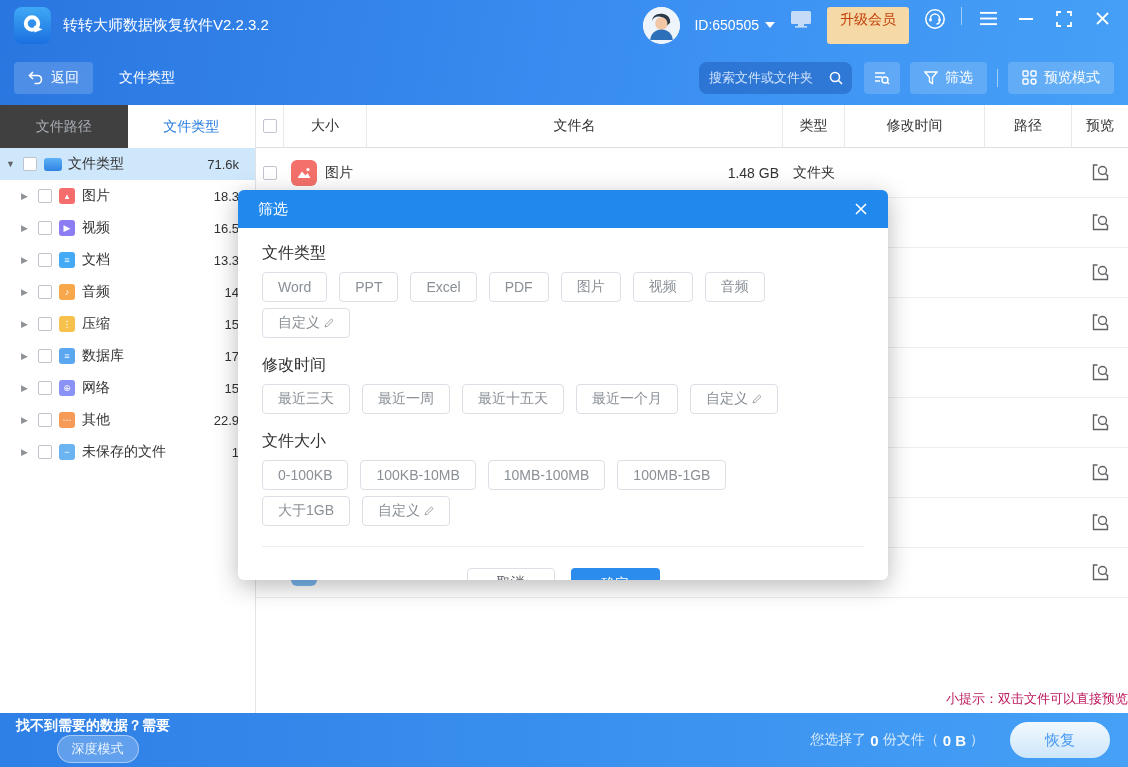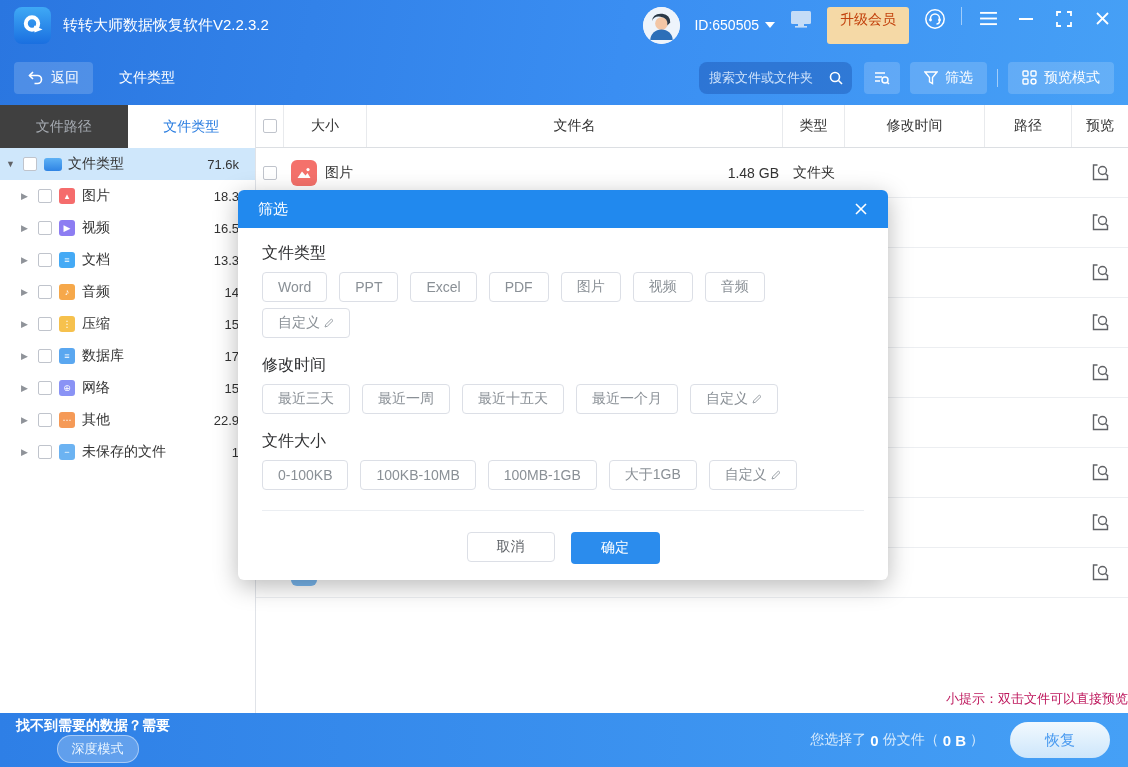--- a/index.html
+++ b/index.html
@@ -537,20 +537,21 @@
           <svg width="10" height="10" viewBox="0 0 10 10">
               <path d="M1 9 L1.8 6.6 L7.4 1 L9 2.6 L3.4 8.2 Z" fill="none" stroke="#9aa0a6" stroke-width="1"></path>
             </svg>
         </button>
       </div>
 
       <div class="sec-title mt">文件大小</div>
       <div class="opt-row" style="width:540px">
         <button class="opt">0-100KB</button>
         <button class="opt">100KB-10MB</button>
+        <button class="opt">10MB-100MB</button>
         <button class="opt">100MB-1GB</button>
         <button class="opt">大于1GB</button>
         <button class="opt">
           <span>自定义</span>
           <svg width="10" height="10" viewBox="0 0 10 10">
               <path d="M1 9 L1.8 6.6 L7.4 1 L9 2.6 L3.4 8.2 Z" fill="none" stroke="#9aa0a6" stroke-width="1"></path>
             </svg>
         </button>
       </div>
 

